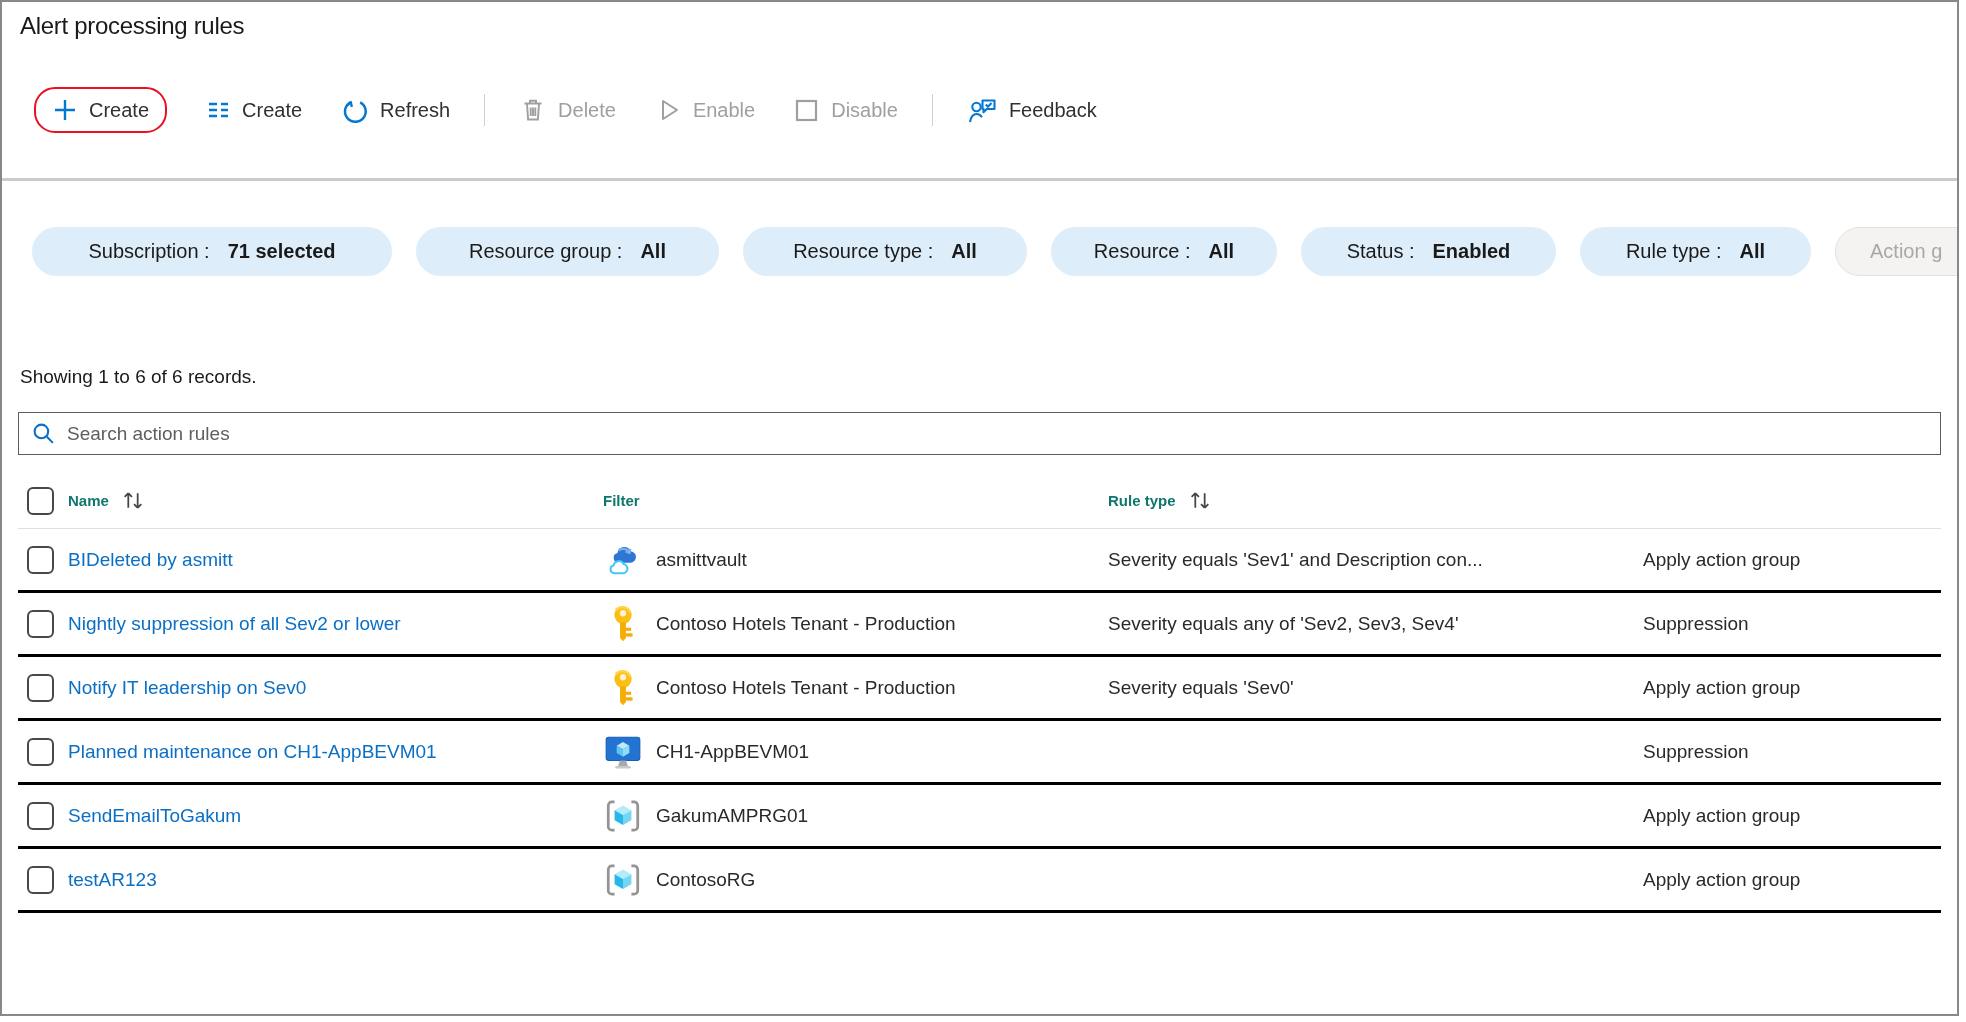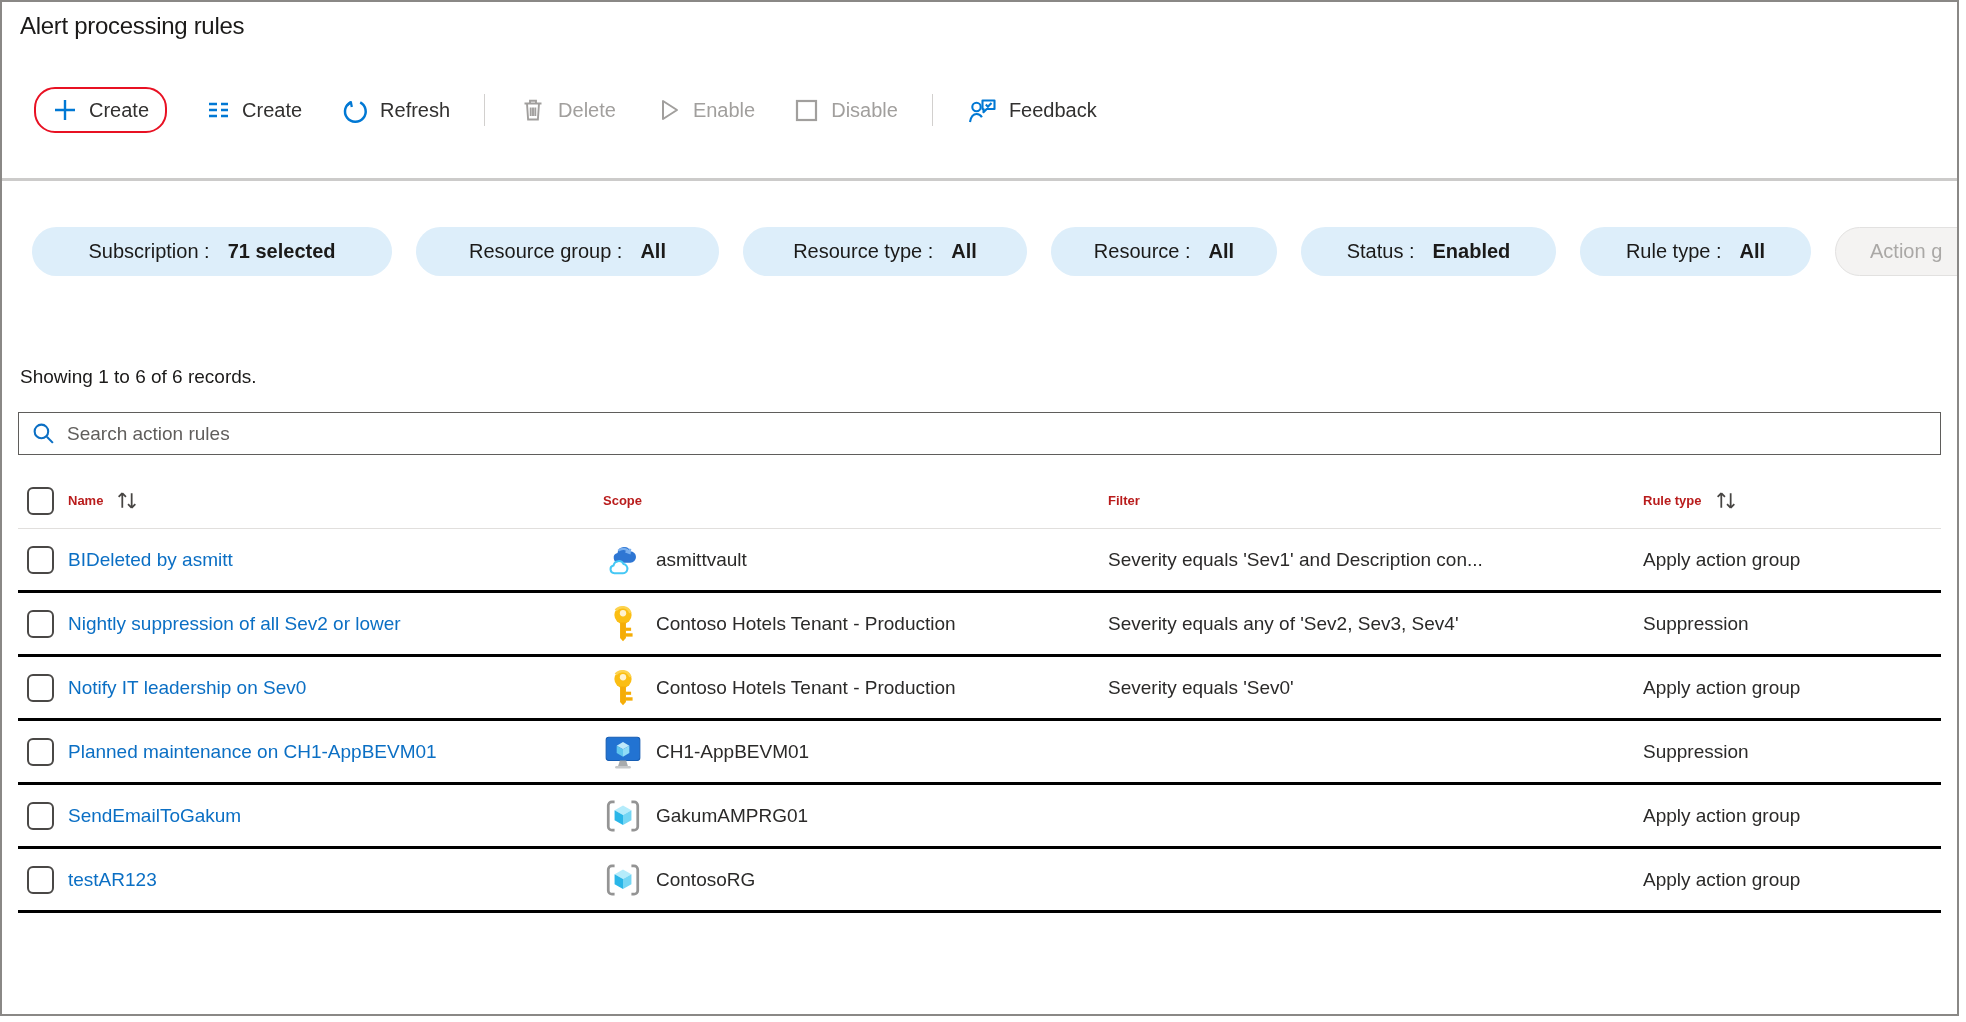--- a/index.html
+++ b/index.html
@@ -36,21 +36,21 @@
   
   .searchbox { margin:24px 16px 0 16px; height:43px; border:1px solid #5f5d5b; display:flex; align-items:center; padding:0 12px; gap:11px; background:#fff; }
   .searchbox input { border:none; outline:none; flex:1; font-size:19px; font-family:inherit; color:#737373; background:transparent; }
   .searchbox input::placeholder { color:#605e5c; opacity:1; }
 
   
   .table { margin:18px 16px 0 16px; }
   .thead, .trow { display:grid; grid-template-columns:50px 535px 505px 535px 1fr; align-items:center; }
   .thead { height:56px; border-bottom:1px solid #e1dfdd; }
   .trow  { height:64px; border-bottom:3px solid #000000; }
-  .th { font-size:13px; font-weight:700; color:#b91c1c; display:flex; align-items:center; gap:12px; }
+  .th { font-size:15px; font-weight:700; color:#0f766e; display:flex; align-items:center; gap:12px; }
   .c-check { display:flex; align-items:center; }
   .checkbox { width:27px; height:28px; border:2.4px solid #4a4846; border-radius:6px; background:#fff; margin-left:9px; cursor:pointer; flex:none; }
   .link { font-size:19px; color:#0b6fc4; text-decoration:none; cursor:pointer; }
   .c-scope { display:flex; align-items:center; gap:13px; font-size:19px; color:#2b2a29; }
   .scope-ic { width:40px; height:40px; display:inline-flex; align-items:center; justify-content:center; flex:none; }
   .c-filter, .c-ruletype { font-size:19px; color:#2b2a29; white-space:nowrap; overflow:hidden; }
   .sort-ic { display:inline-flex; }
 </style>
 </head>
 <body>
@@ -180,23 +180,20 @@
         </div>
       <div class="th">
         <span>Name</span>
         <span class="sort-ic">
           <svg width="25" height="23" viewBox="0 0 24 22" fill="none" stroke="#474543" stroke-width="1.7">
               <path d="M7 18V4M7 4L3.5 7.5M7 4l3.5 3.5M16 4v14M16 18l-3.5-3.5M16 18l3.5-3.5"></path>
             </svg>
         </span>
       </div>
       <div class="th">
-        <span>Scope</span>
-      </div>
-      <div class="th">
         <span>Filter</span>
       </div>
       <div class="th">
         <span>Rule type</span>
         <span class="sort-ic">
           <svg width="25" height="23" viewBox="0 0 24 22" fill="none" stroke="#474543" stroke-width="1.7">
               <path d="M7 18V4M7 4L3.5 7.5M7 4l3.5 3.5M16 4v14M16 18l-3.5-3.5M16 18l3.5-3.5"></path>
             </svg>
         </span>
       </div>

